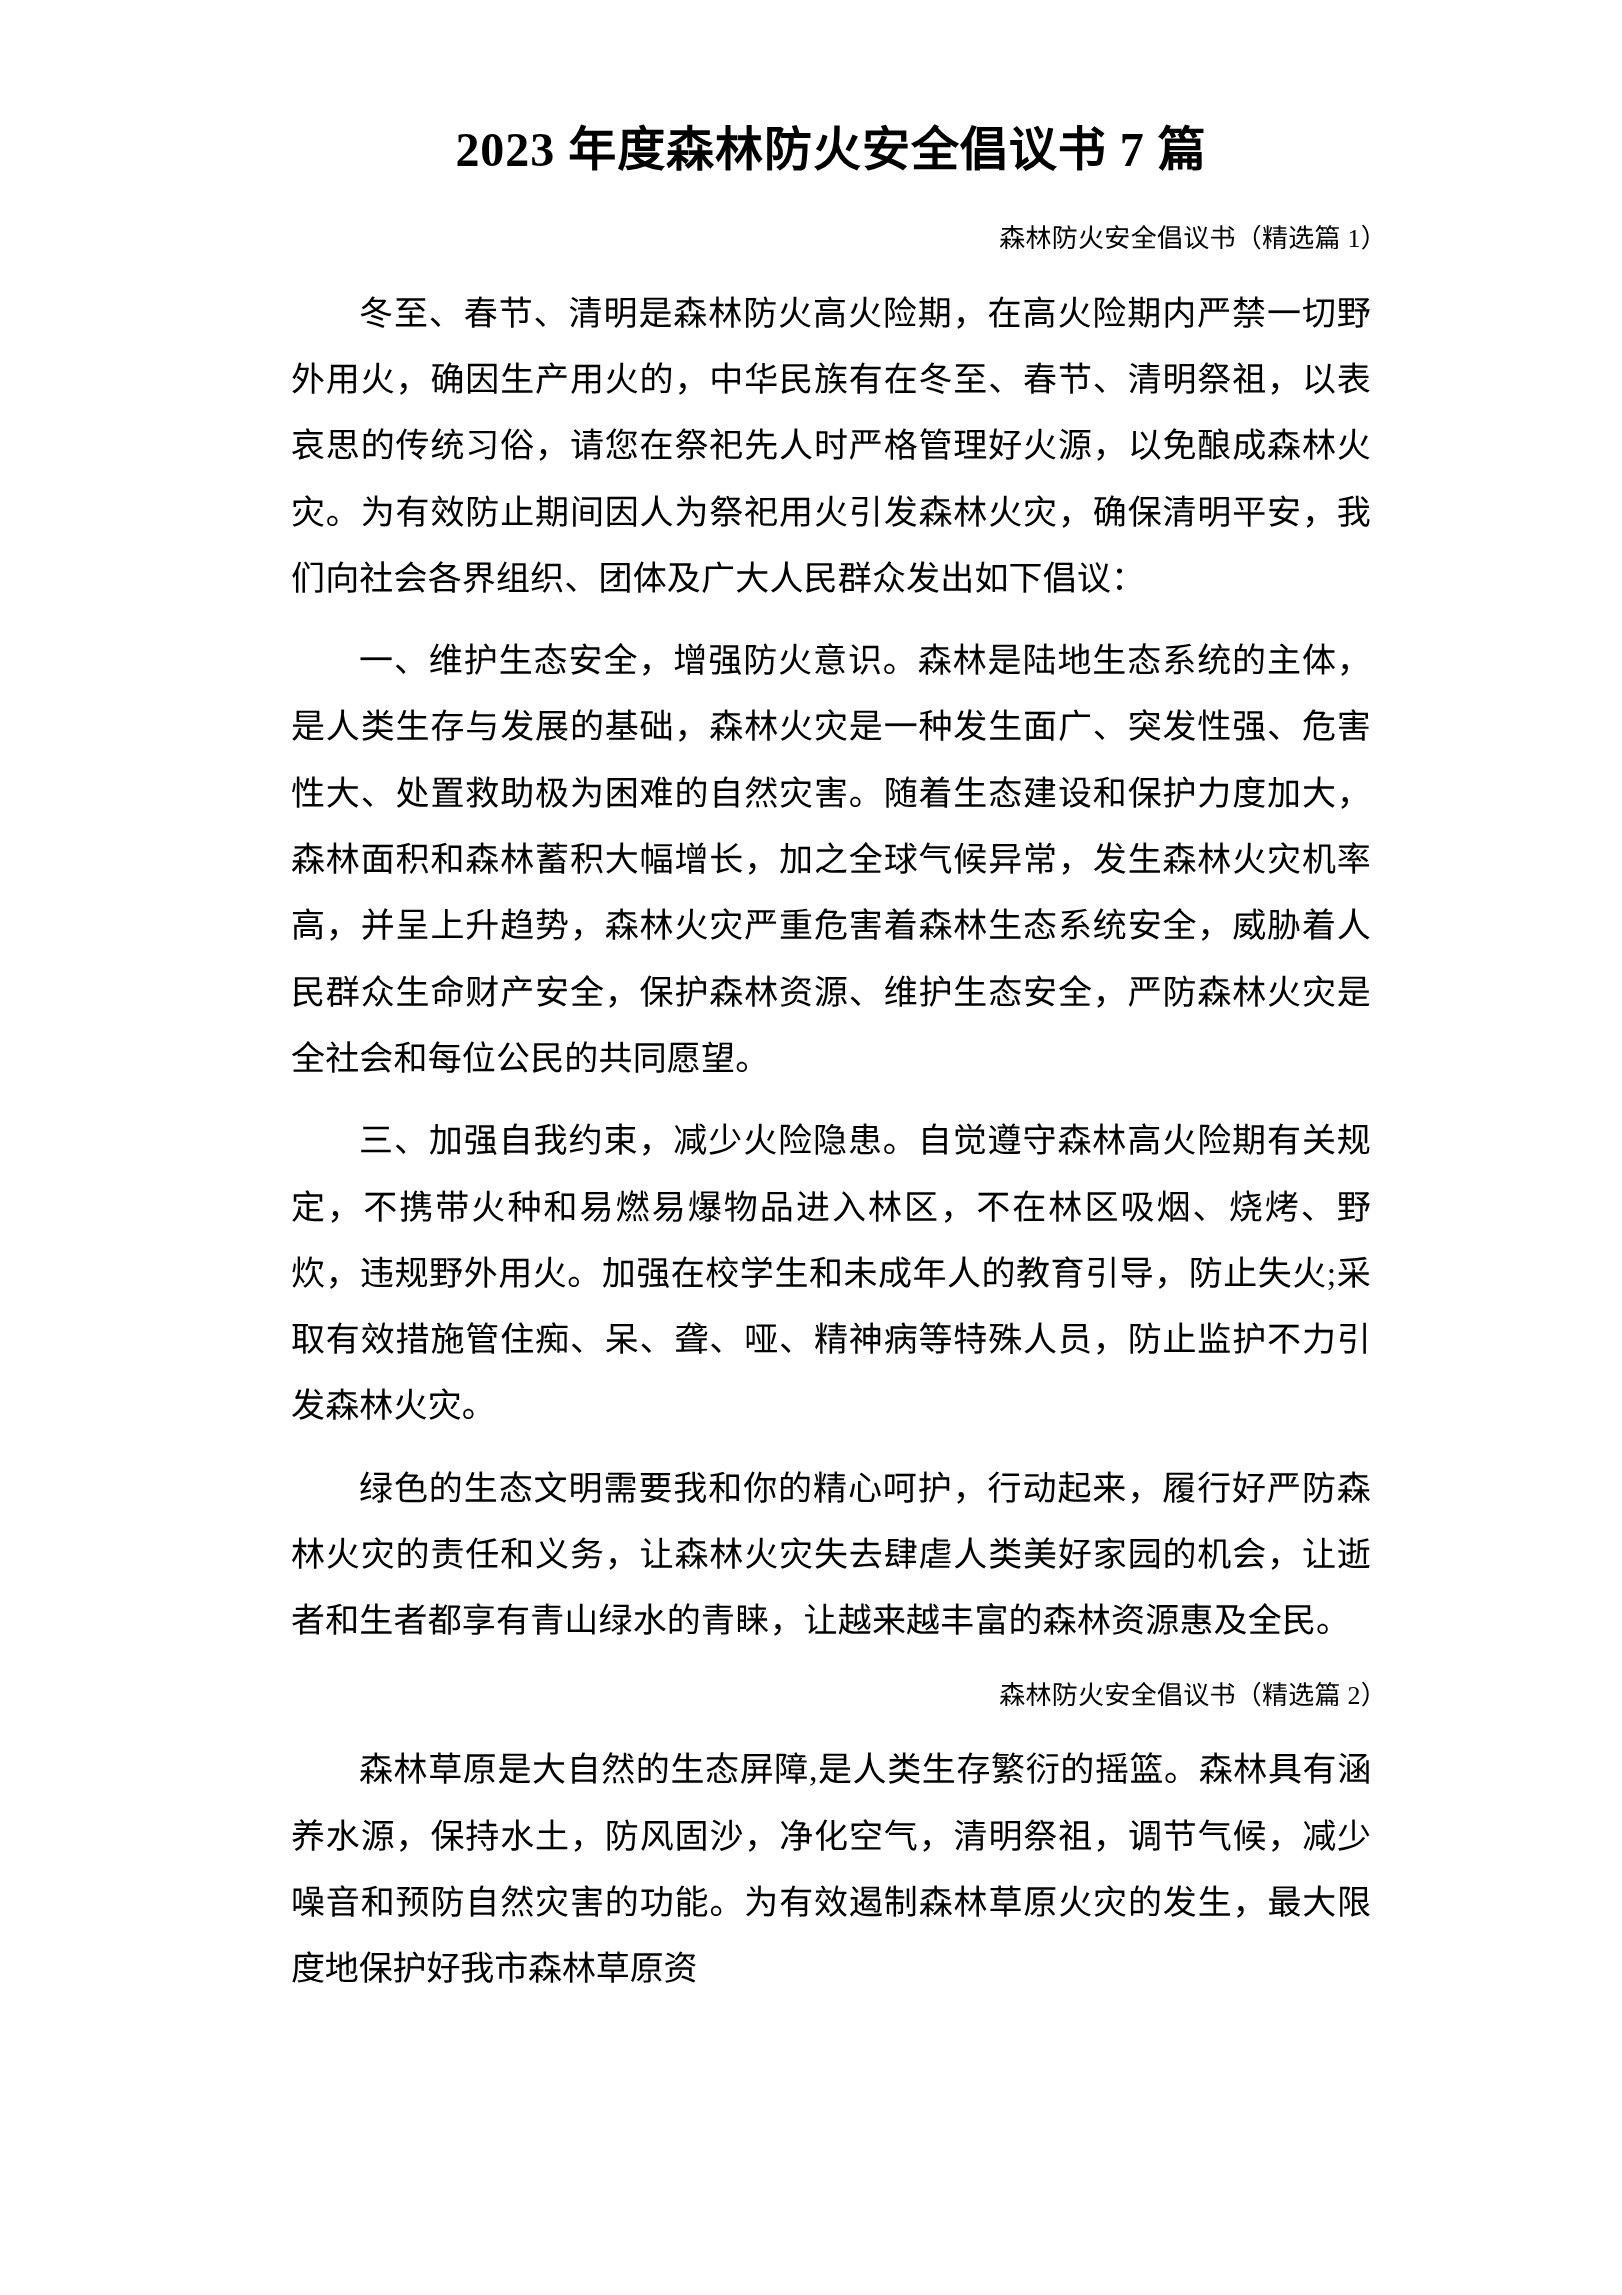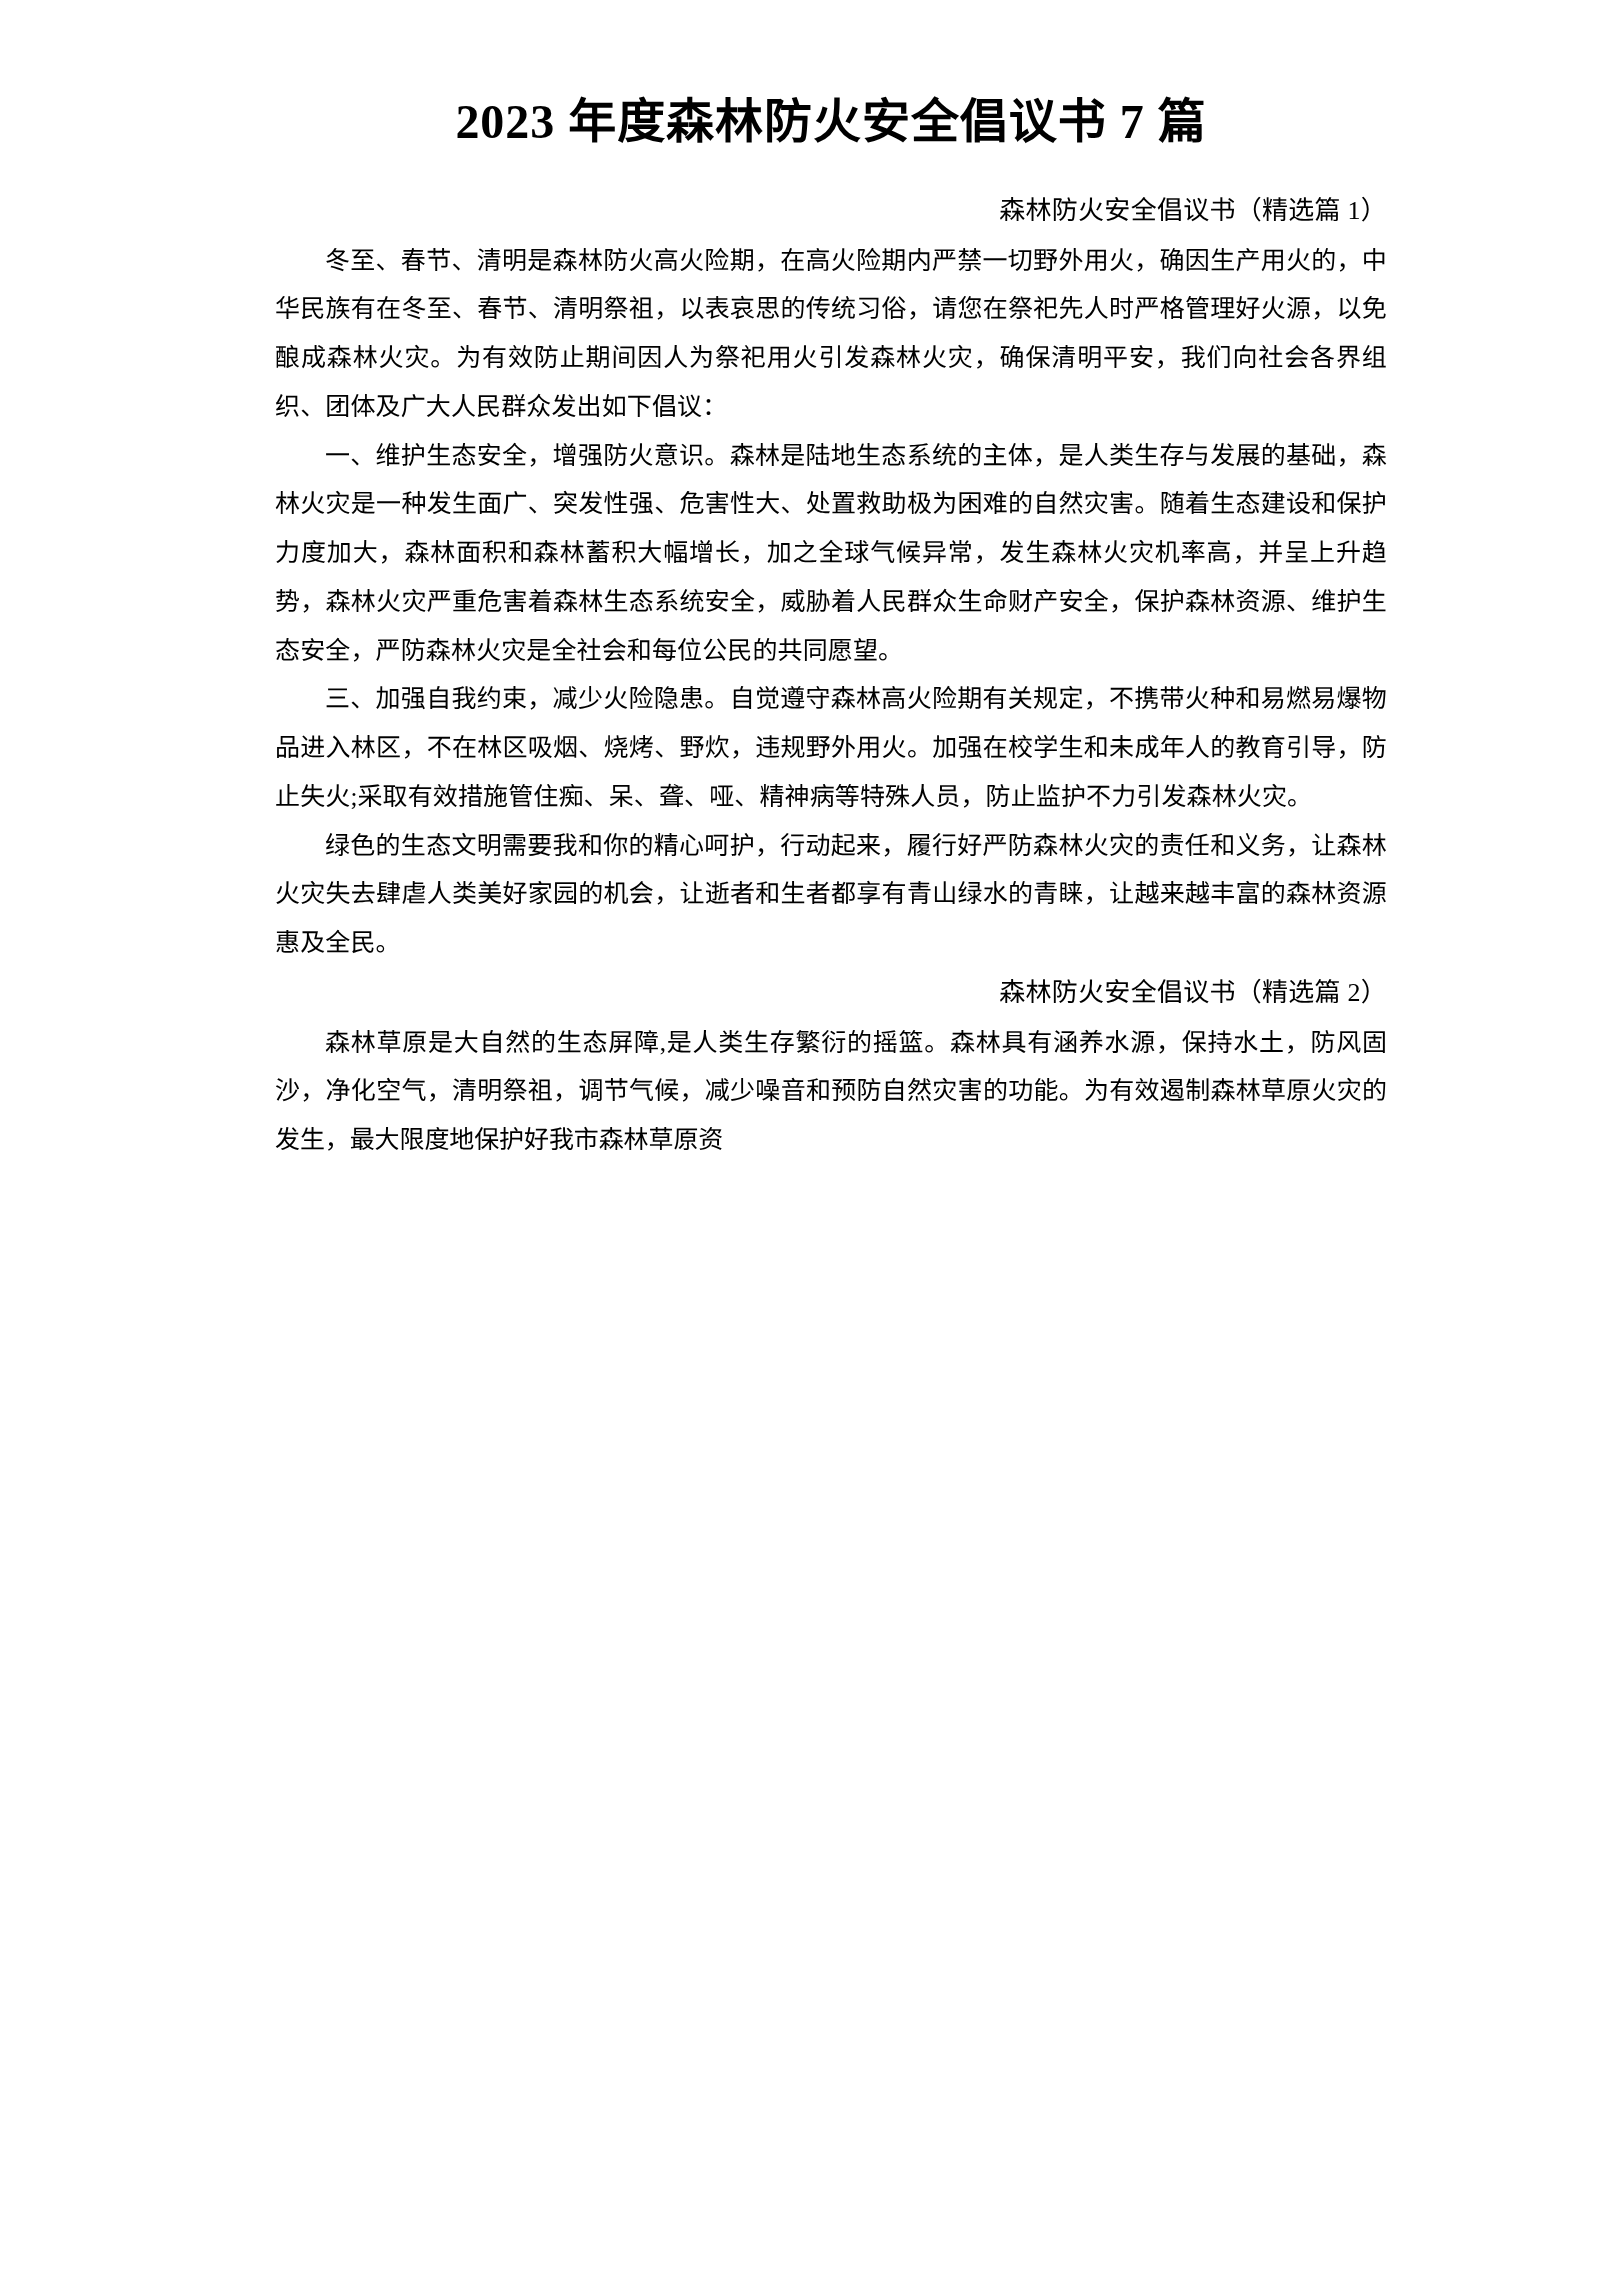--- a/index.html
+++ b/index.html
@@ -28,43 +28,43 @@
   }
 
   
   .doc-title {
     font-family: "Liberation Serif", "DejaVu Serif", serif;
     font-size: 48px;
     font-weight: bold;
     text-align: center;
     letter-spacing: 0.02em;
     margin: 0;
-    padding-top: 92px;
+    padding-top: 120px;
     line-height: 1.25;
     white-space: nowrap;
   }
 
   
   .section-label {
     font-family: "Liberation Serif", "DejaVu Serif", serif;
     font-size: 26px;
     line-height: 1.95;
     margin: 0;
     padding-left: 27.5px;
     letter-spacing: 0.01em;
     white-space: nowrap;
     text-align: right;
   }
 
   
   .para {
     font-family: "Liberation Serif", "DejaVu Serif", serif;
-    font-size: 25px;
+    font-size: 34px;
     line-height: 1.95;
-    margin: 0;
+    margin: 16px;
     text-align: justify;
     text-justify: inter-ideograph;
     text-indent: 2em;
     letter-spacing: 0.005em;
   }
   .para.tight {
     letter-spacing: -0.004em;
   }
 
   .gap-title {

